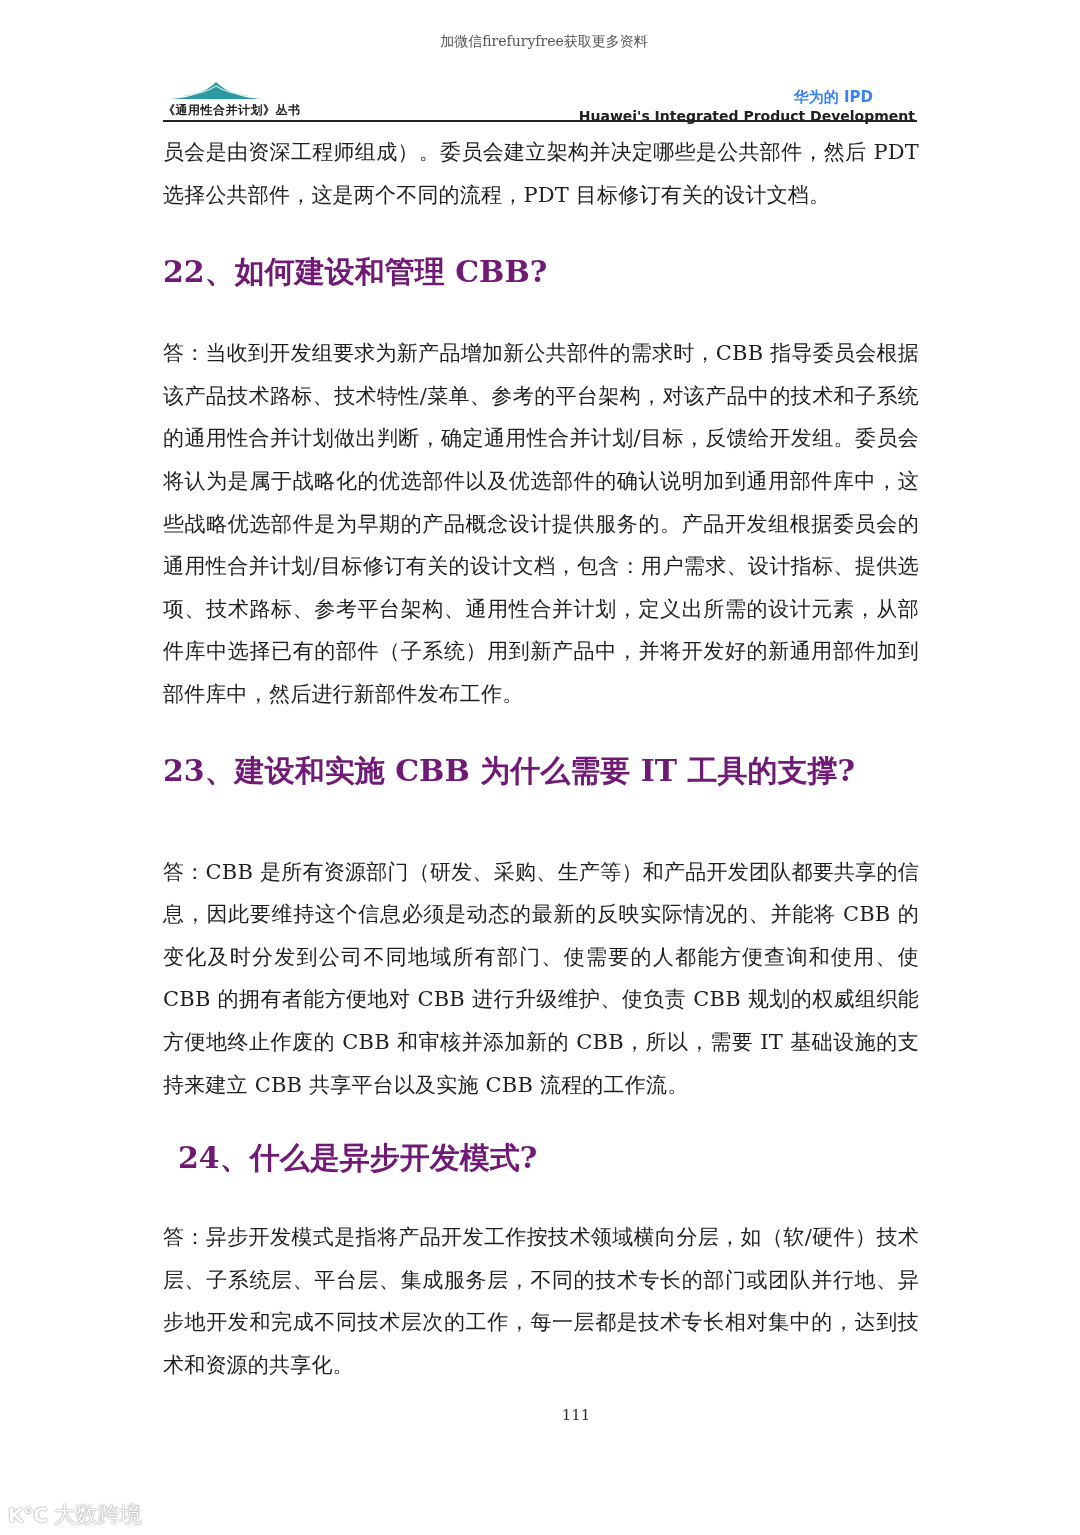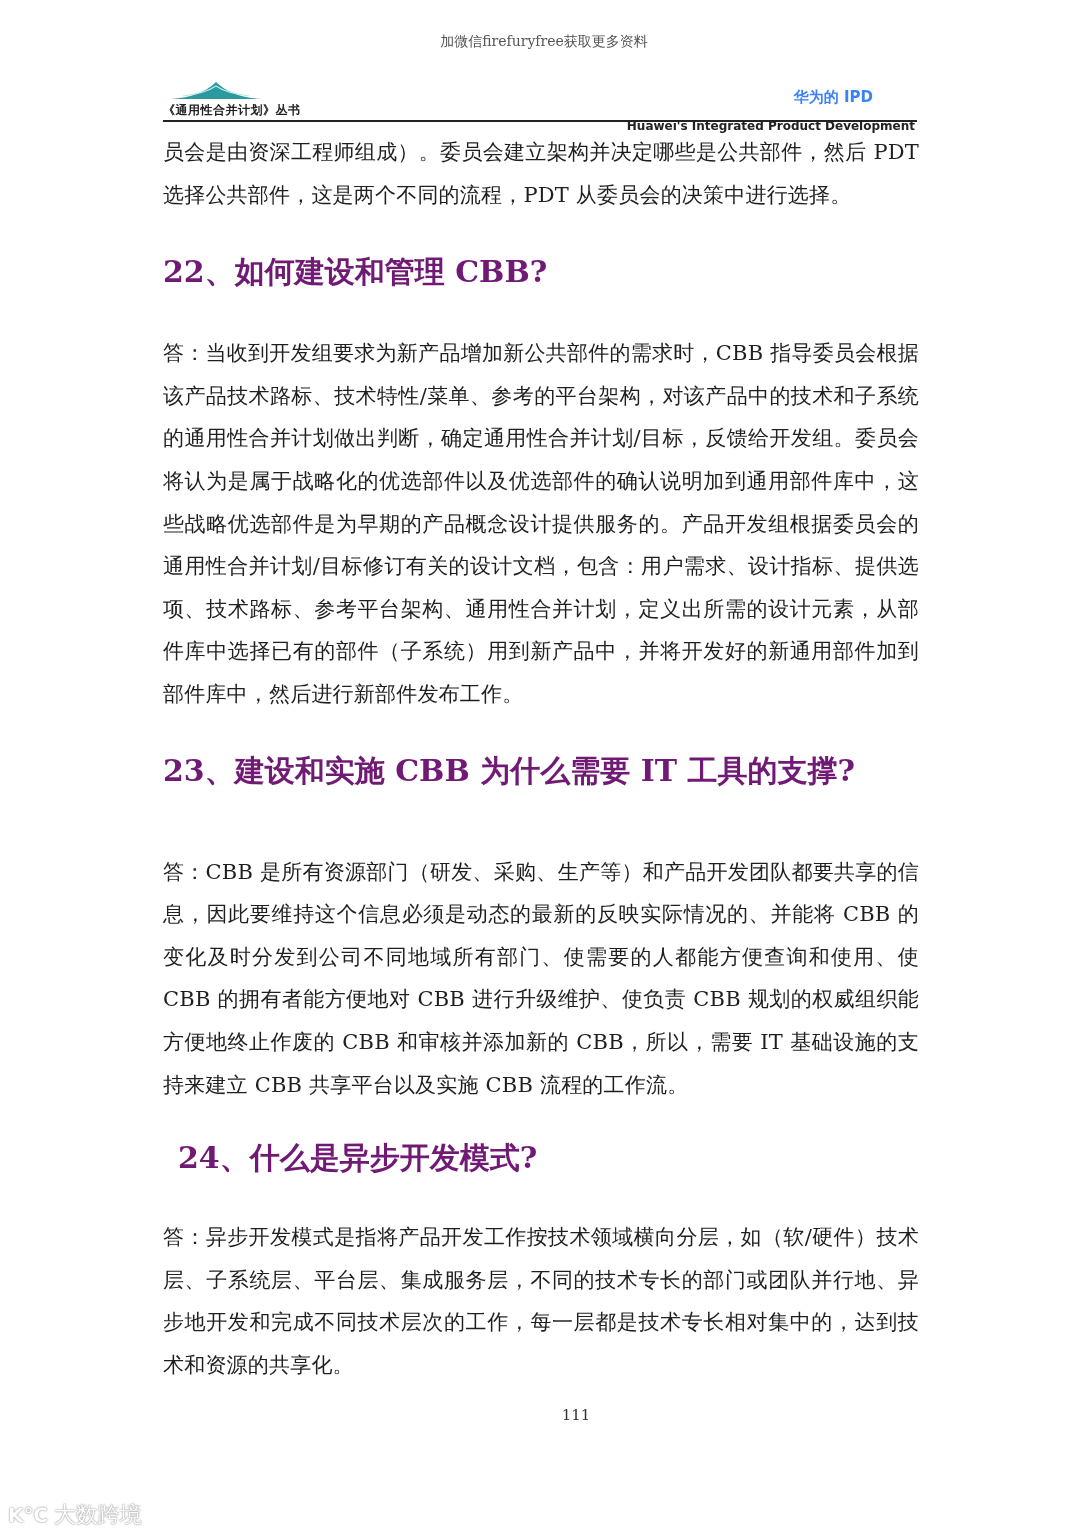--- a/index.html
+++ b/index.html
@@ -55,25 +55,24 @@
       top: 10px;
       font-size: 15px;
       font-weight: bold;
       font-family: "DejaVu Sans", sans-serif;
       color: #3b82f6;
     }
     .ipd-subtitle {
       position: absolute;
       right: 2px;
       top: 30px;
-      font-size: 12px;
+      font-size: 14px;
       font-weight: bold;
       font-family: "DejaVu Sans", sans-serif;
       color: #222;
-      margin-top: 11px;
     }
     .header-rule {
       position: absolute;
       left: 0;
       top: 42px;
       width: 754px;
       height: 2px;
       background: #222;
     }
     .content {
@@ -140,21 +139,21 @@
     <path d="M0 19 Q30 17 45 2 Q60 17 90 19 Z" fill="#2a9aa0"></path>
     <path d="M12 16 Q35 13 45 6 Q55 13 78 16" fill="none" stroke="#bfe6e6" stroke-width="1.2"></path>
   </svg>
   <div class="series-title">《通用性合并计划》丛书</div>
   <div class="ipd-title">华为的 IPD</div>
   <div class="ipd-subtitle">Huawei's Integrated Product Development</div>
   <div class="header-rule"></div>
 </div>
 
 <div class="content">
-  <p class="para">员会是由资深工程师组成）。委员会建立架构并决定哪些是公共部件，然后 PDT 选择公共部件，这是两个不同的流程，PDT 从委员会的决策中进行选择。</p>
+  <p class="para">员会是由资深工程师组成）。委员会建立架构并决定哪些是公共部件，然后 PDT 选择公共部件，这是两个不同的流程，PDT 目标修订有关的设计文档。</p>
 
   <h2 class="heading h22">22、如何建设和管理 CBB?</h2>
   <p class="para">答：当收到开发组要求为新产品增加新公共部件的需求时，CBB 指导委员会根据该产品技术路标、技术特性/菜单、参考的平台架构，对该产品中的技术和子系统的通用性合并计划做出判断，确定通用性合并计划/目标，反馈给开发组。委员会将认为是属于战略化的优选部件以及优选部件的确认说明加到通用部件库中，这些战略优选部件是为早期的产品概念设计提供服务的。产品开发组根据委员会的通用性合并计划/目标修订有关的设计文档，包含：用户需求、设计指标、提供选项、技术路标、参考平台架构、通用性合并计划，定义出所需的设计元素，从部件库中选择已有的部件（子系统）用到新产品中，并将开发好的新通用部件加到部件库中，然后进行新部件发布工作。</p>
 
   <h2 class="heading h23">23、建设和实施 CBB 为什么需要 IT 工具的支撑?</h2>
   <p class="para">答：CBB 是所有资源部门（研发、采购、生产等）和产品开发团队都要共享的信息，因此要维持这个信息必须是动态的最新的反映实际情况的、并能将 CBB 的变化及时分发到公司不同地域所有部门、使需要的人都能方便查询和使用、使 CBB 的拥有者能方便地对 CBB 进行升级维护、使负责 CBB 规划的权威组织能方便地终止作废的 CBB 和审核并添加新的 CBB，所以，需要 IT 基础设施的支持来建立 CBB 共享平台以及实施 CBB 流程的工作流。</p>
 
   <h2 class="heading h24">24、什么是异步开发模式?</h2>
   <p class="para">答：异步开发模式是指将产品开发工作按技术领域横向分层，如（软/硬件）技术层、子系统层、平台层、集成服务层，不同的技术专长的部门或团队并行地、异步地开发和完成不同技术层次的工作，每一层都是技术专长相对集中的，达到技术和资源的共享化。</p>
 </div>

